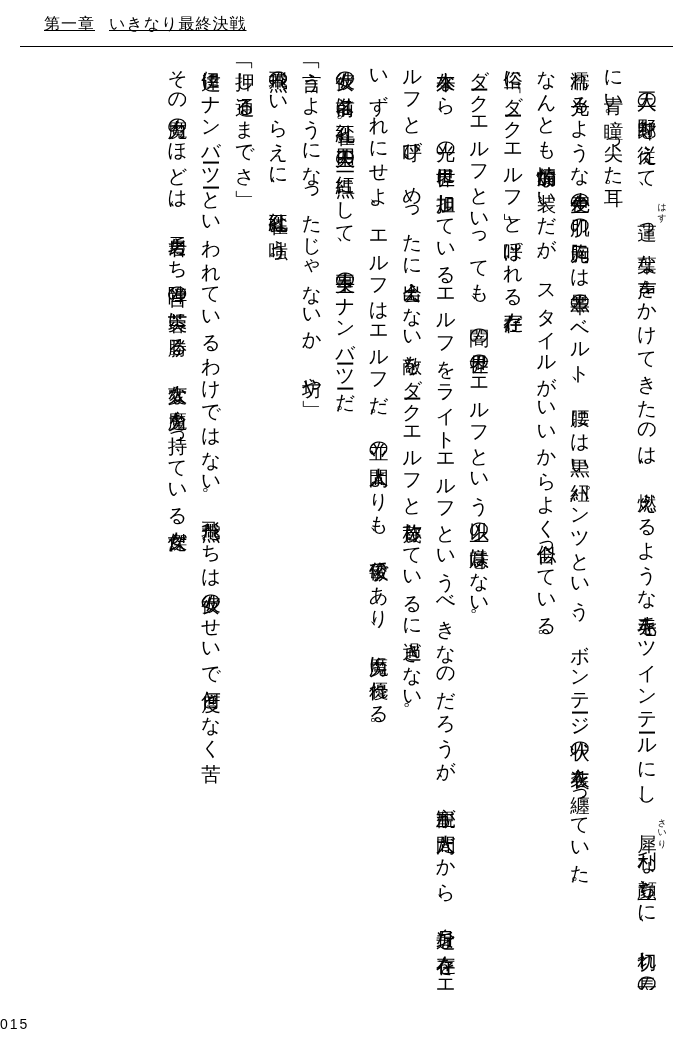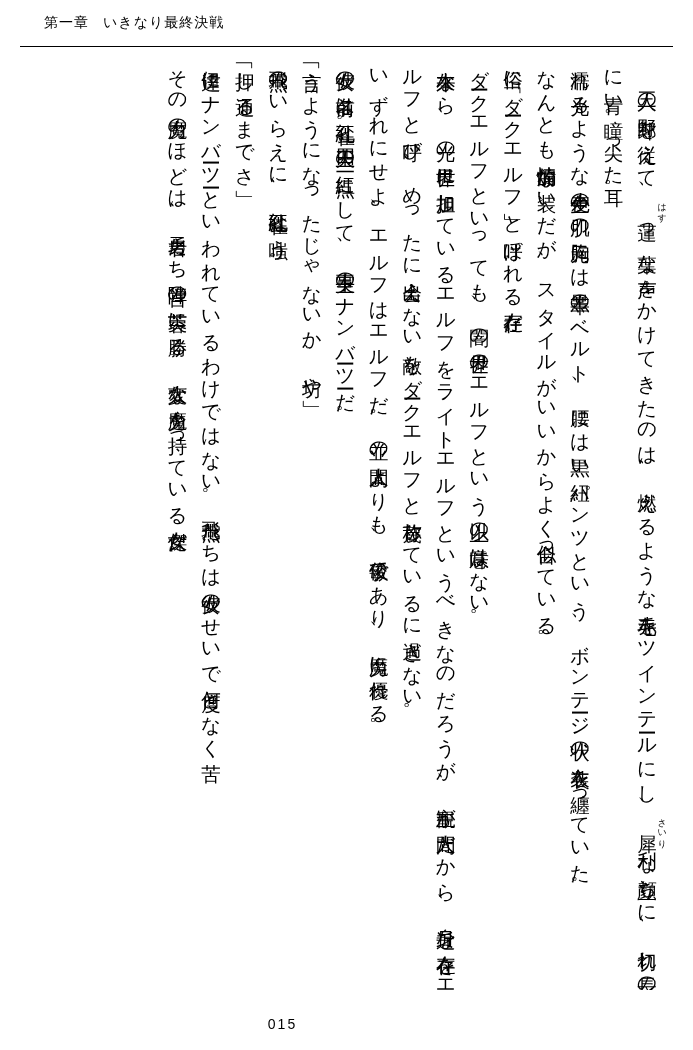--- a/index.html
+++ b/index.html
@@ -21,23 +21,24 @@
     box-sizing: border-box;
     background: #ffffff;
   }
   
   .page-header {
     position: absolute;
     top: 14px;
     left: 44px;
     right: 56px;
     height: 30px;
-    font-size: 14px;
+    font-size: 16px;
     letter-spacing: 1px;
     white-space: nowrap;
+    text-decoration: underline;
   }
   .page-header .chapter-num {
     font-weight: normal;
   }
   .page-header .chapter-title {
     margin-left: 14px;
   }
   .header-rule {
     position: absolute;
     top: 46px;
@@ -75,21 +76,20 @@
   }
   rt {
     font-size: 9px;
     letter-spacing: 0;
   }
   .page-number {
     position: absolute;
     bottom: 18px;
     left: 0;
     width: 565px;
-    text-align: center;
     font-size: 14px;
     letter-spacing: 2px;
     font-family: "Liberation Sans", sans-serif;
   }
 </style>
 </head>
 <body>
 
 <div class="page">
 

